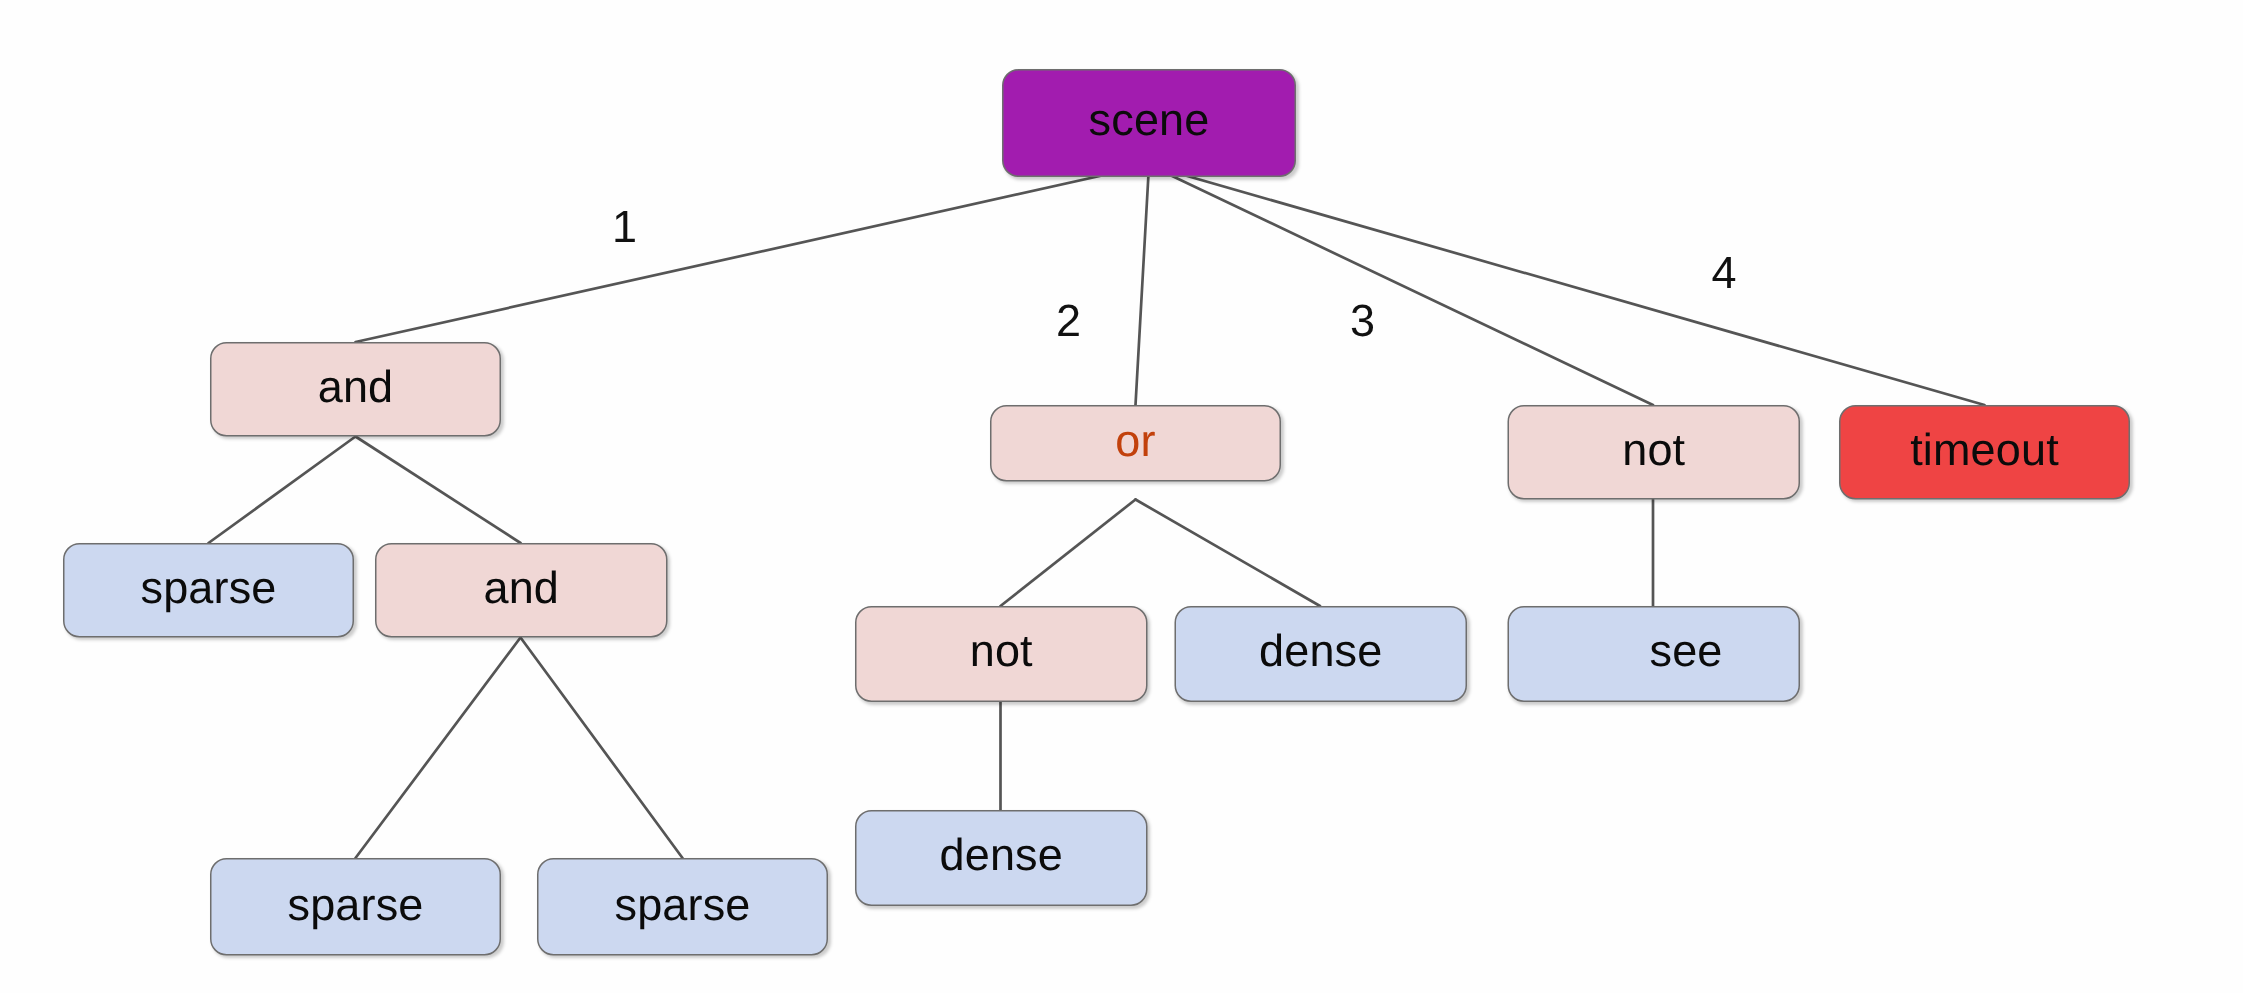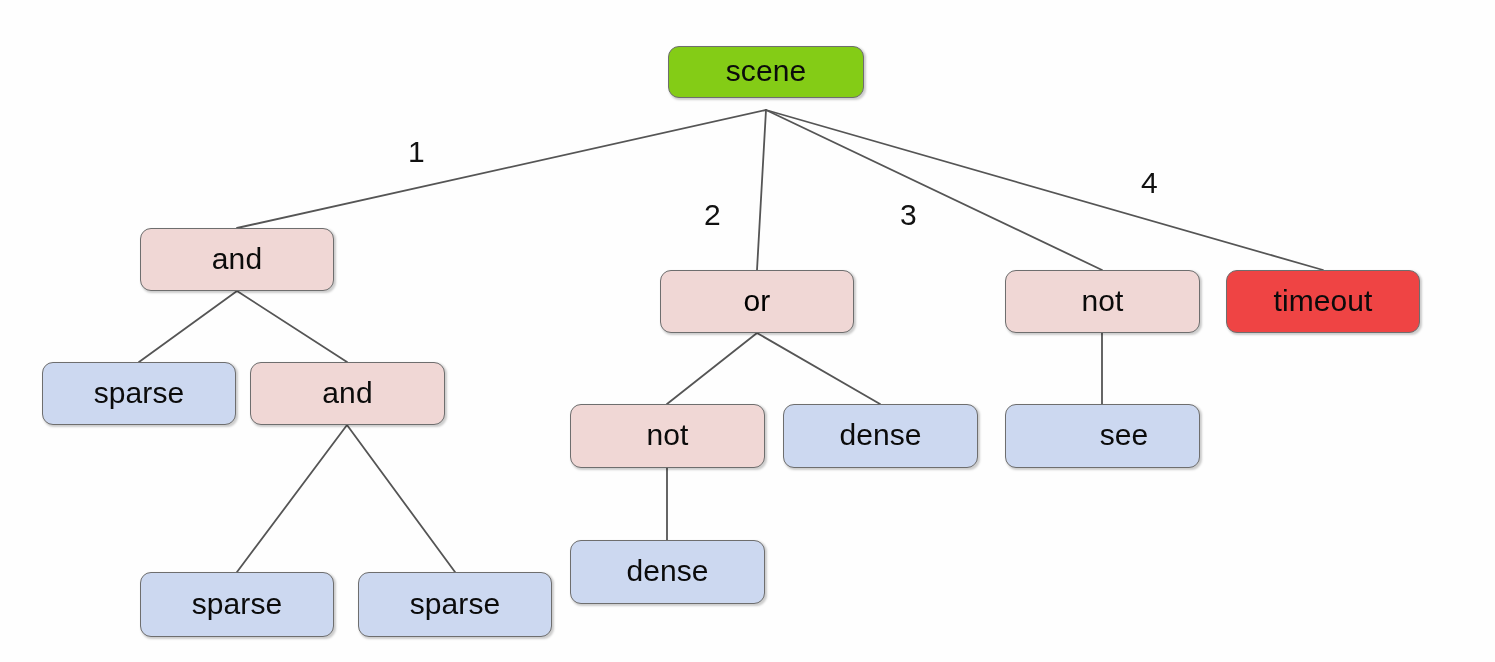--- a/index.html
+++ b/index.html
@@ -69,27 +69,27 @@
       <line x1="667" y1="468" x2="667" y2="540" stroke="#555555" stroke-width="1.8" stroke-linecap="round"></line>
       <line x1="1102" y1="333" x2="1102" y2="404" stroke="#555555" stroke-width="1.8" stroke-linecap="round"></line>
     </svg>
   <div id="edge-label-layer">
       <div class="edge-label" style="left: 408px; top: 137px;">1</div>
       <div class="edge-label" style="left: 704px; top: 200px;">2</div>
       <div class="edge-label" style="left: 900px; top: 200px;">3</div>
       <div class="edge-label" style="left: 1141px; top: 168px;">4</div>
     </div>
   <div id="node-layer">
-      <div class="node" style="left: 668px; top: 46px; width: 196px; height: 52px; background: #84cc16; border-color: rgb(110, 110, 110); color: rgb(11, 11, 11);">
+      <div class="node" style="left: 668px; top: 46px; width: 196px; height: 72px; background: #a21caf; border-color: rgb(110, 110, 110); color: rgb(11, 11, 11);">
         <span class="node-label">scene</span>
       </div>
       <div class="node" style="left: 140px; top: 228px; width: 194px; height: 63px; background: rgb(240, 215, 213); border-color: rgb(110, 110, 110); color: rgb(11, 11, 11);">
         <span class="node-label">and</span>
       </div>
-      <div class="node" style="left: 660px; top: 270px; width: 194px; height: 63px; background: rgb(240, 215, 213); border-color: rgb(110, 110, 110); color: #000000;">
+      <div class="node" style="left: 660px; top: 270px; width: 194px; height: 51px; background: rgb(240, 215, 213); border-color: rgb(110, 110, 110); color: #c2410c;">
         <span class="node-label">or</span>
       </div>
       <div class="node" style="left: 1005px; top: 270px; width: 195px; height: 63px; background: rgb(240, 215, 213); border-color: rgb(110, 110, 110); color: rgb(11, 11, 11);">
         <span class="node-label">not</span>
       </div>
       <div class="node" style="left: 1226px; top: 270px; width: 194px; height: 63px; background: #ef4444; border-color: rgb(110, 110, 110); color: rgb(11, 11, 11);">
         <span class="node-label">timeout</span>
       </div>
       <div class="node" style="left: 42px; top: 362px; width: 194px; height: 63px; background: rgb(204, 216, 240); border-color: rgb(110, 110, 110); color: rgb(11, 11, 11);">
         <span class="node-label">sparse</span>

